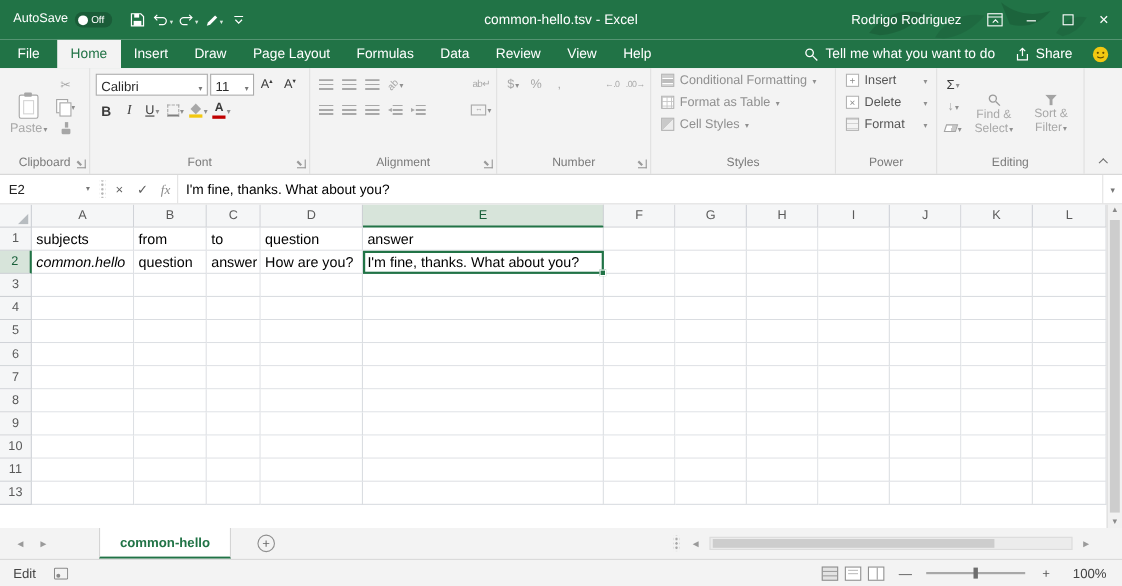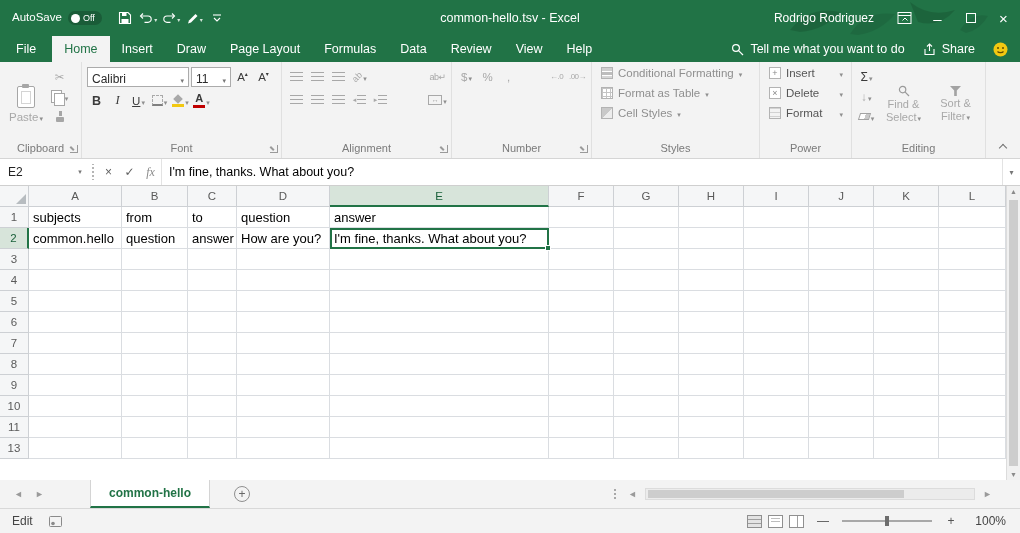--- a/index.html
+++ b/index.html
@@ -575,21 +575,21 @@
           <div class="cell" style="width: 65px;"></div>
           <div class="cell" style="width: 65px;"></div>
           <div class="cell" style="width: 65px;"></div>
           <div class="cell" style="width: 65px;"></div>
           <div class="cell" style="width: 65px;"></div>
           <div class="cell" style="width: 65px;"></div>
           <div class="cell" style="width: 67px;"></div>
         </div>
         <div class="grid-row">
           <div class="row-hdr sel">2</div>
-          <div class="cell" style="width: 93px;">common.hello</div>
+          <div class="cell" style="width: 93px; font-style: italic;">common.hello</div>
           <div class="cell" style="width: 66px;">question</div>
           <div class="cell" style="width: 49px;">answer</div>
           <div class="cell" style="width: 93px;">How are you?</div>
           <div class="cell" style="width: 219px;">I'm fine, thanks. What about you?</div>
           <div class="cell" style="width: 65px;"></div>
           <div class="cell" style="width: 65px;"></div>
           <div class="cell" style="width: 65px;"></div>
           <div class="cell" style="width: 65px;"></div>
           <div class="cell" style="width: 65px;"></div>
           <div class="cell" style="width: 65px;"></div>

